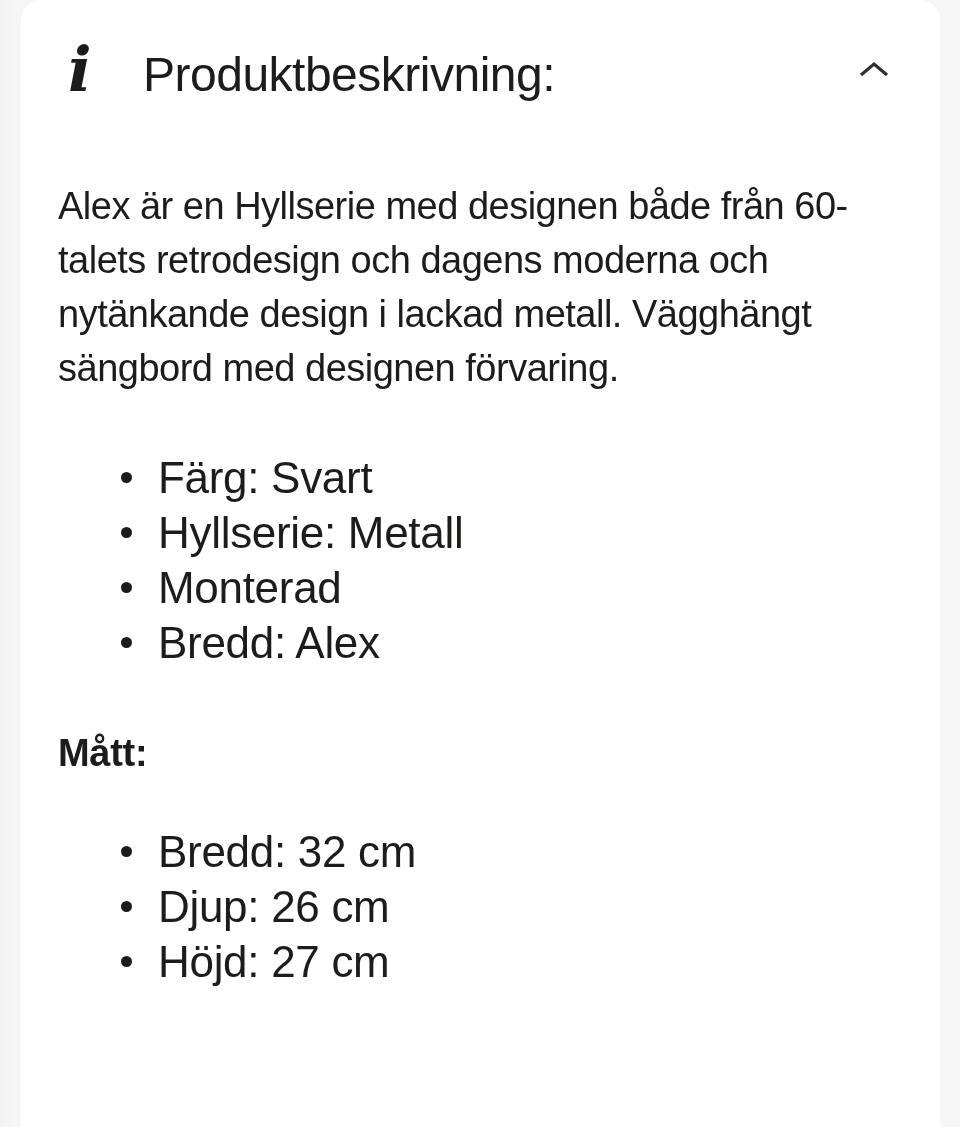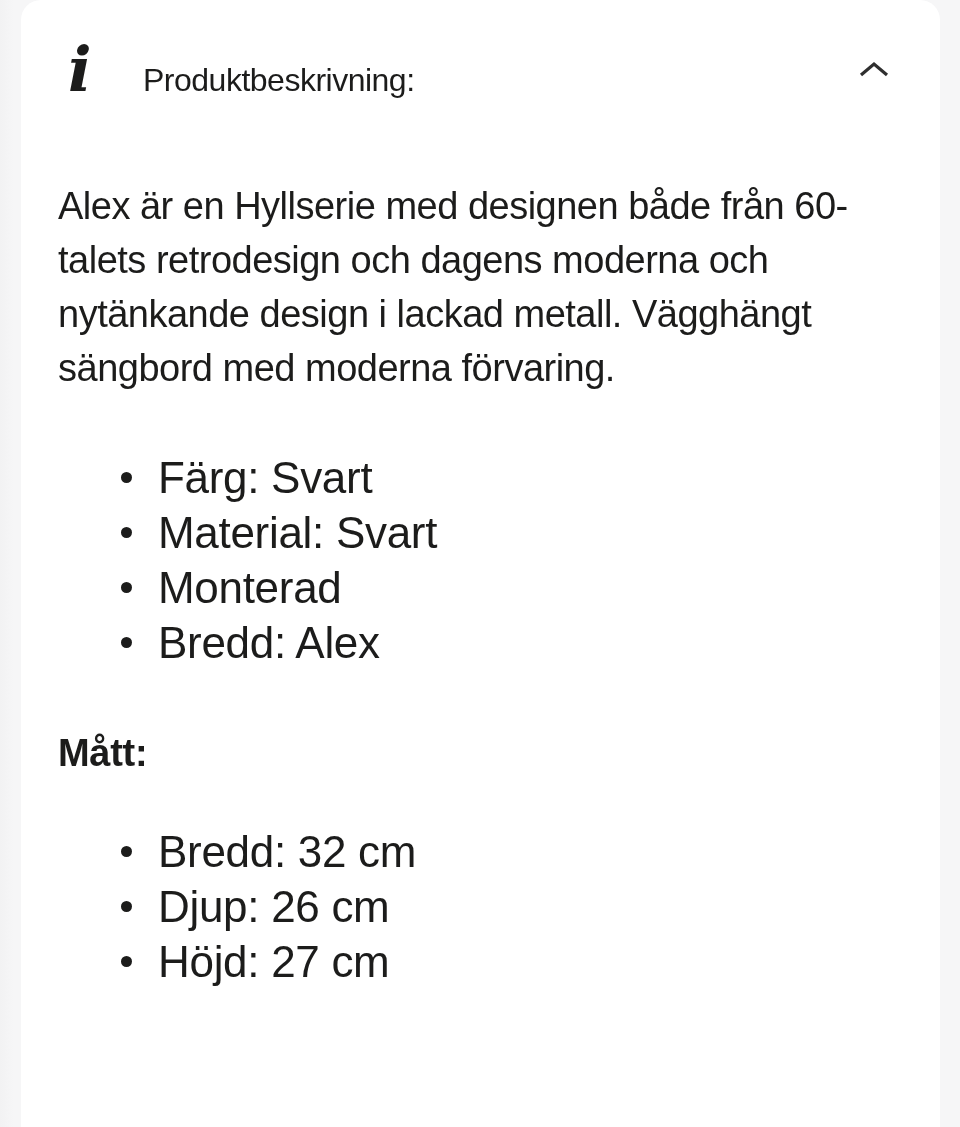--- a/index.html
+++ b/index.html
@@ -44,21 +44,21 @@
     font-family: "DejaVu Serif", serif;
     font-style: italic;
     font-weight: 700;
     font-size: 62px;
     line-height: 72px;
     width: 40px;
     margin-left: 10px;
     flex: 0 0 auto;
   }
   .title {
-    font-size: 32px;
+    font-size: 48px;
     font-weight: 400;
     line-height: 72px;
     letter-spacing: -0.5px;
     margin: 0 0 0 35px;
     white-space: nowrap;
   }
   .chevron {
     margin-left: auto;
     align-self: center;
     display: flex;
@@ -124,26 +124,26 @@
         <svg width="34" height="22" viewBox="0 0 34 22" aria-hidden="true">
           <polyline points="4,16 17,5 30,16" fill="none" stroke="var(--chevron)" stroke-width="3.2" stroke-linecap="butt" stroke-linejoin="miter"></polyline>
         </svg>
       </span>
     </header>
 
     <div class="desc">
       <span class="line">Alex är en Hyllserie med designen både från 60-</span>
       <span class="line">talets retrodesign och dagens moderna och</span>
       <span class="line">nytänkande design i lackad metall. Vägghängt</span>
-      <span class="line">sängbord med moderna förvaring.</span>
+      <span class="line">sängbord med designen förvaring.</span>
     </div>
 
     <ul class="list">
       <li>Färg: Svart</li>
-      <li>Material: Svart</li>
+      <li>Hyllserie: Metall</li>
       <li>Monterad</li>
       <li>Bredd: Alex</li>
     </ul>
 
     <h3 class="subhead mt-sm">Mått:</h3>
     <ul class="list mt-lg">
       <li>Bredd: 32 cm</li>
       <li>Djup: 26 cm</li>
       <li>Höjd: 27 cm</li>
     </ul>

